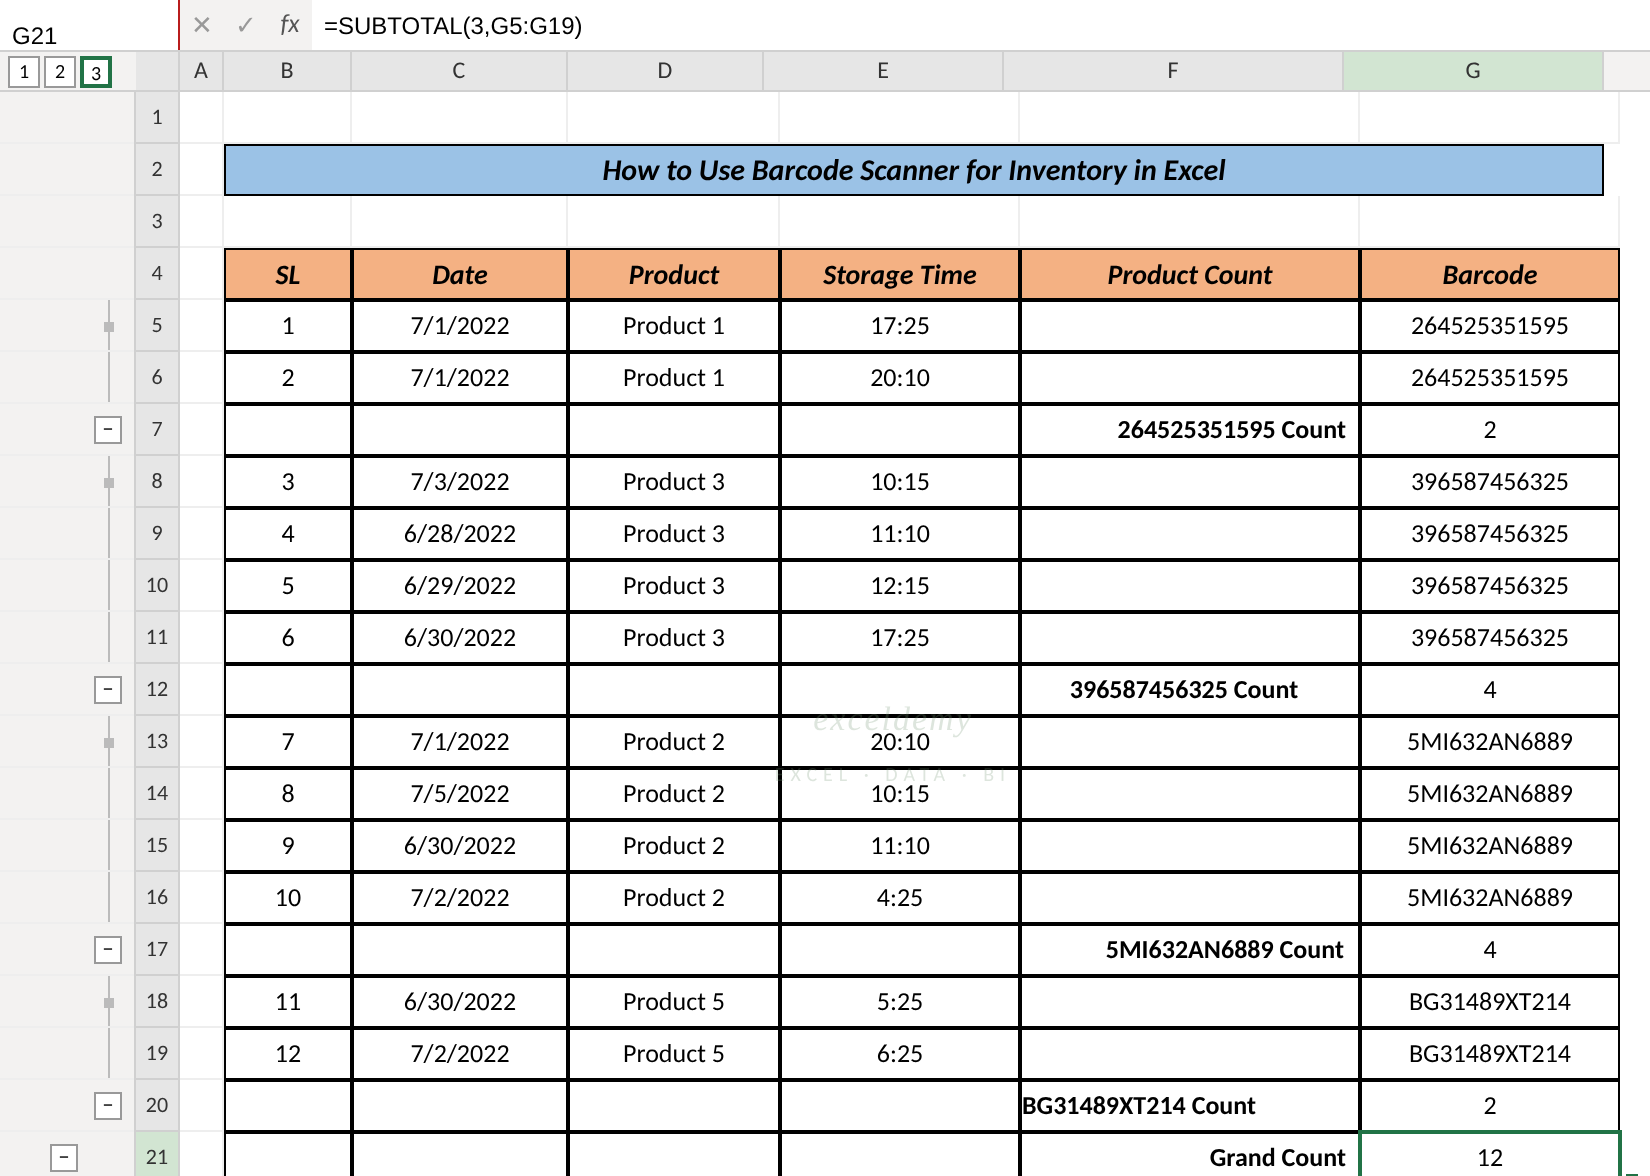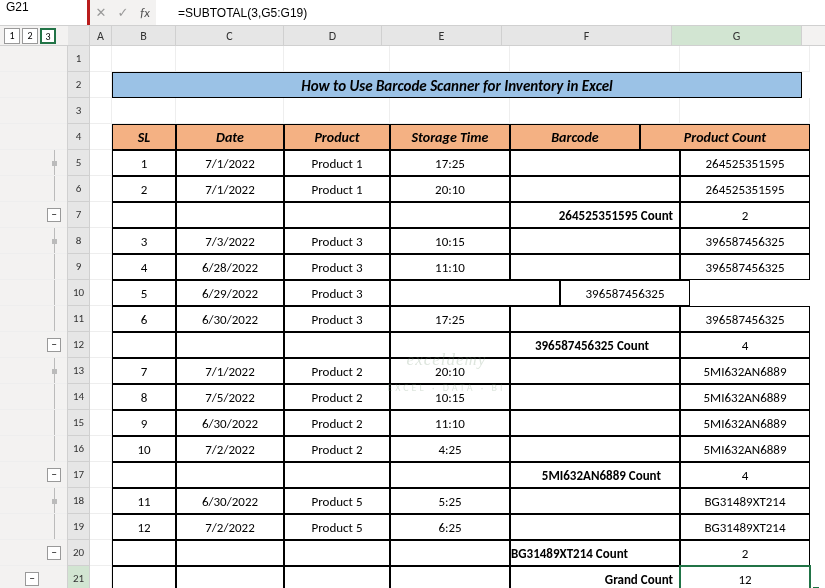--- a/index.html
+++ b/index.html
@@ -1,26 +1,26 @@
 <!DOCTYPE html>
 <html><head>
 <meta charset="utf-8">
 <style>
 * { margin: 0; padding: 0; box-sizing: border-box; }
 body { font-family: Calibri, Arial, sans-serif; font-size: 12px; background: #fff; color: #000; width: 825px; height: 588px; overflow: hidden; position: relative; }
 
 
 .topbar { display: flex; align-items: center; height: 26px; border-bottom: 1px solid #d0d0d0; background: #f3f2f1; }
-.name-box-wrap { display: flex; align-items: flex-start; width: 90px; border-right: 3px solid #b91c1c; height: 100%; padding: 0 6px; background: #fff; }
+.name-box-wrap { display: flex; align-items: flex-end; width: 90px; border-right: 1px solid #b91c1c; height: 100%; padding: 0 6px; background: #fff; }
 .name-box { flex: 1; font-size: 12px; border: none; background: transparent; }
 .name-drop { width: 14px; text-align: center; color: #666; }
 .fx-area { display: flex; align-items: center; flex: 1; height: 100%; }
 .fx-btn { width: 22px; text-align: center; color: #999; font-size: 13px; }
 .fx-label { width: 22px; font-style: italic; color: #555; font-size: 13px; text-align: center; }
-.formula-input { flex: 1; font-size: 12px; border: none; padding-left: 22px; background: #fff; height: 100%; }
+.formula-input { flex: 1; font-size: 12px; border: none; padding-left: 6px; background: #fff; height: 100%; }
 
 
 .outline-bar { display: flex; height: 20px; border-bottom: 1px solid #d0d0d0; background: #f3f2f1; }
 .outline-levels { width: 68px; display: flex; align-items: center; justify-content: flex-start; padding-left: 4px; gap: 2px; }
 .lvl-btn { width: 16px; height: 16px; border: 1px solid #999; background: #fff; font-size: 10px; line-height: 14px; text-align: center; cursor: pointer; }
 .lvl-btn.selected { border: 2px solid #217346; }
 .col-headers { flex: 1; display: flex; }
 .corner { width: 22px; border-right: 1px solid #d0d0d0; background: #e6e6e6; }
 .ch { border-right: 1px solid #d0d0d0; text-align: center; color: #333; font-size: 12px; line-height: 20px; background: #e6e6e6; }
 .ch.A { width: 22px; }
@@ -194,22 +194,22 @@
         <div class="cell cF"></div>
         <div class="cell cG"></div>
       </div>
       <div class="row">
         <div class="rh">4</div>
         <div class="cA"></div>
         <div class="cell hdr cB">SL</div>
         <div class="cell hdr cC">Date</div>
         <div class="cell hdr cD">Product</div>
         <div class="cell hdr cE">Storage Time</div>
+        <div class="cell hdr cF">Product Count</div>
         <div class="cell hdr cG">Barcode</div>
-        <div class="cell hdr cF">Product Count</div>
       </div>
       <div class="row">
         <div class="rh">5</div>
         <div class="cA"></div>
         <div class="cell tb cB">1</div>
         <div class="cell tb cC">7/1/2022</div>
         <div class="cell tb cD">Product 1</div>
         <div class="cell tb cE">17:25</div>
         <div class="cell tb cF"></div>
         <div class="cell tb cG">264525351595</div>
@@ -253,20 +253,21 @@
         <div class="cell tb cE">11:10</div>
         <div class="cell tb cF"></div>
         <div class="cell tb cG">396587456325</div>
       </div>
       <div class="row">
         <div class="rh">10</div>
         <div class="cA"></div>
         <div class="cell tb cB">5</div>
         <div class="cell tb cC">6/29/2022</div>
         <div class="cell tb cD">Product 3</div>
+        <div class="cell tb cE">12:15</div>
         <div class="cell tb cF"></div>
         <div class="cell tb cG">396587456325</div>
       </div>
       <div class="row">
         <div class="rh">11</div>
         <div class="cA"></div>
         <div class="cell tb cB">6</div>
         <div class="cell tb cC">6/30/2022</div>
         <div class="cell tb cD">Product 3</div>
         <div class="cell tb cE">17:25</div>
@@ -323,21 +324,21 @@
         <div class="cell tb cF"></div>
         <div class="cell tb cG">5MI632AN6889</div>
       </div>
       <div class="row">
         <div class="rh">17</div>
         <div class="cA"></div>
         <div class="cell tb cB"></div>
         <div class="cell tb cC"></div>
         <div class="cell tb cD"></div>
         <div class="cell tb cE"></div>
-        <div class="cell tb cF bold" style="text-align: right; padding-right: 18px;">5MI632AN6889 Count</div>
+        <div class="cell tb cF bold" style="text-align: right; padding-right: 7px;">5MI632AN6889 Count</div>
         <div class="cell tb cG">4</div>
       </div>
       <div class="row">
         <div class="rh">18</div>
         <div class="cA"></div>
         <div class="cell tb cB">11</div>
         <div class="cell tb cC">6/30/2022</div>
         <div class="cell tb cD">Product 5</div>
         <div class="cell tb cE">5:25</div>
         <div class="cell tb cF"></div>

